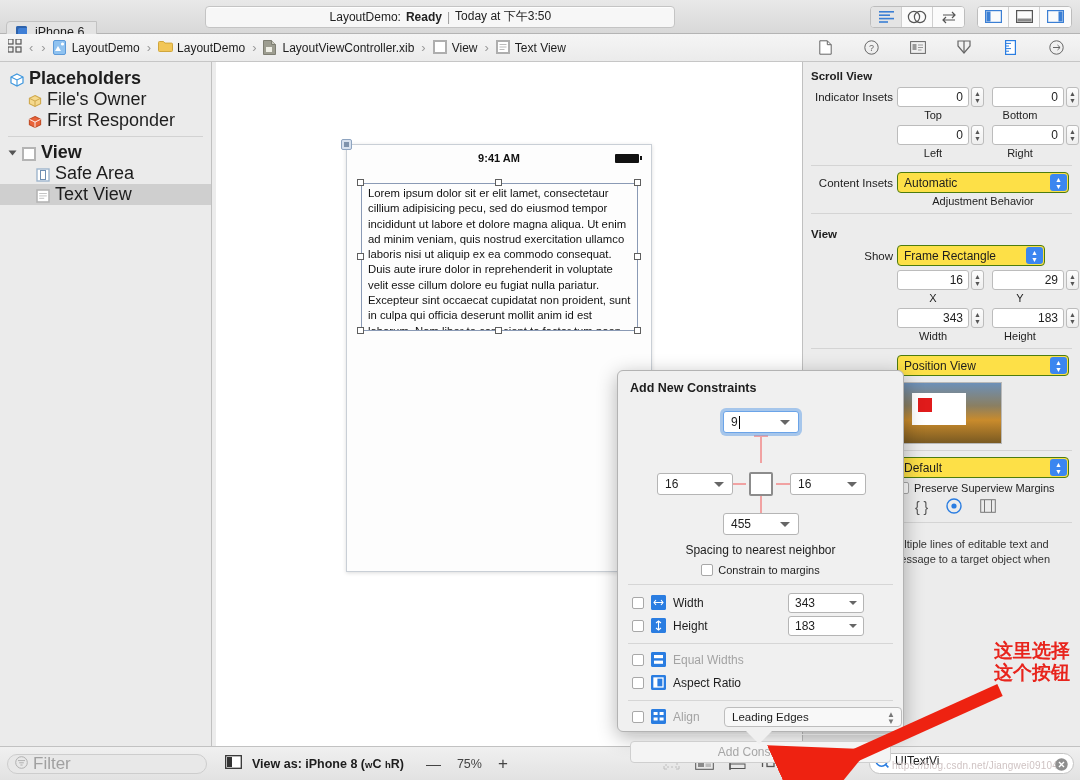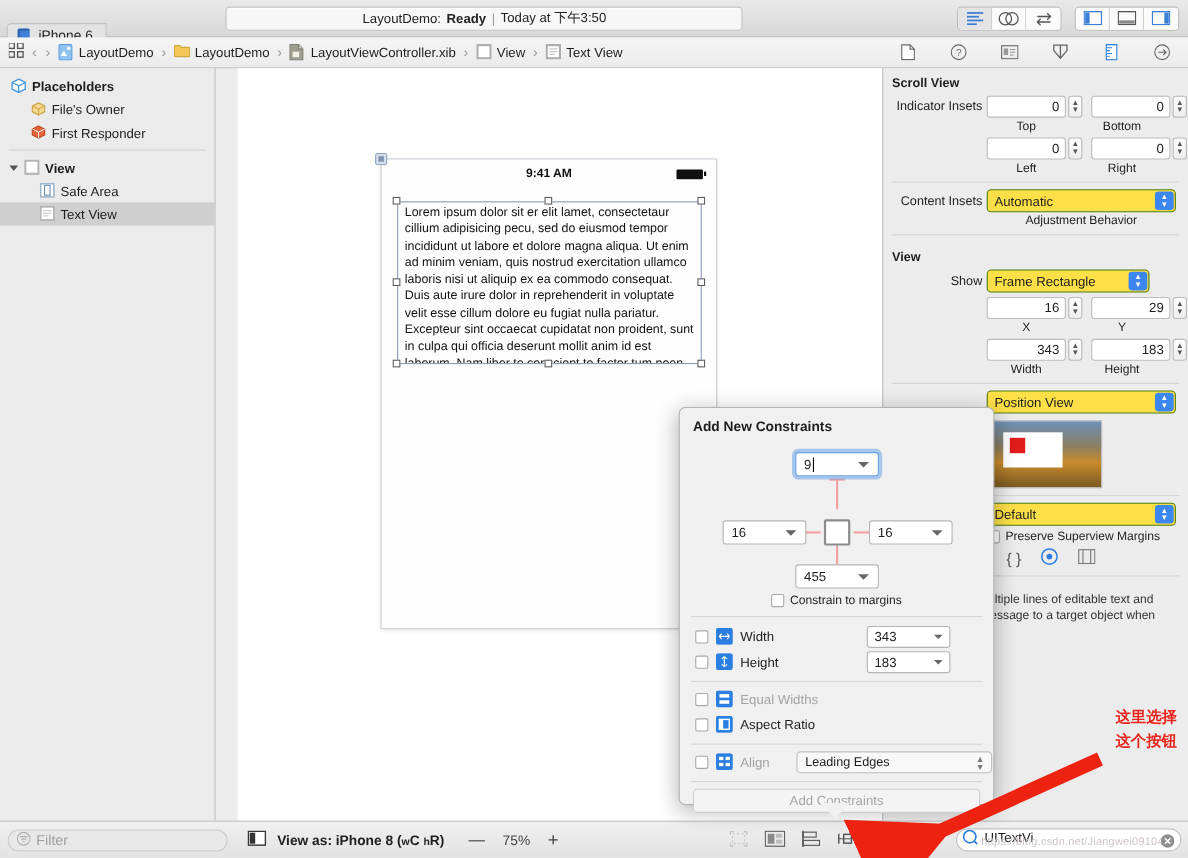--- a/index.html
+++ b/index.html
@@ -70,23 +70,23 @@
   .insp-bar {
     position: absolute; left: 802px; top: 34px; width: 278px; height: 28px;
     background: linear-gradient(#f5f5f5, #ebebeb);
     border-bottom: 1px solid #c6c6c6;
     display: flex; align-items: center; justify-content: space-around;
   }
   .insp-bar > div { width: 30px; display:flex; align-items:center; justify-content:center; }
 
   
   .navigator {
-    position: absolute; left: 0; top: 62px; width: 196px; bottom: 34px;
+    position: absolute; left: 0; top: 62px; width: 212px; bottom: 34px;
     background: #ebebeb; border-right: 1px solid #c0c0c0;
-    font-size: 12px; padding-top: 6px;
+    font-size: 18px; padding-top: 6px;
   }
   .nav-row {
     display: flex; align-items: center; gap: 5px; height: 21px;
     padding-left: 10px; white-space: nowrap;
   }
   .nav-row.ind1 { padding-left: 28px; }
   .nav-row.ind2 { padding-left: 36px; }
   .nav-row.bold { font-weight: bold; }
   .nav-row.sel { background: #cfcfcf; }
   .nav-divider { height:1px; background:#d2d2d2; margin:5px 8px; }
@@ -222,35 +222,35 @@
   
   .bottombar {
     position: absolute; left: 0; bottom: 0; width: 1080px; height: 34px;
     background: linear-gradient(#f0f0f0,#e2e2e2); border-top: 1px solid #c2c2c2;
     display: flex; align-items: center;
   }
   .filterfield {
     width: 200px; height: 20px; margin-left: 7px;
     background: #e8e8e8; border: 1px solid #cdcdcd; border-radius: 10px;
     display: flex; align-items: center; gap: 5px; padding-left: 7px;
-    color: #a0a0a0; font-size: 13px;
+    color: #a0a0a0; font-size: 17px;
   }
   .viewas { display: flex; align-items: center; gap: 10px; margin-left: 18px; font-size: 12.5px; font-weight: bold; }
   .zoomctl { display:flex; align-items:center; gap:16px; margin-left: 22px; font-size:12.5px; color:#444;}
   .align-icons { display:flex; align-items:center; gap:15px; margin-left: auto; padding-right: 6px;}
   .searchpill {
     width: 205px; height: 21px; background: #fff; border: 1px solid #c4c4c4; border-radius: 11px;
     display: flex; align-items: flex-start; gap: 6px; padding: 0 6px 0 5px; font-size: 12px; position: relative;
   }
   .watermark {
     position: absolute; left: 22px; top: 6px; font-size: 10px; color: #cfc3c3;
     white-space: nowrap; letter-spacing: .2px;
   }
   .annot-text {
-    position: absolute; right: 10px; top: 640px; color: #e8241c; font-size: 14px;
+    position: absolute; right: 10px; top: 640px; color: #e8241c; font-size: 19px;
     line-height: 22px; text-align: left; font-weight: bold; z-index: 50; margin-left: 24px;
   }
   .arrow-svg { position: absolute; left: 0; top: 0; width: 1080px; height: 780px; pointer-events: none; z-index: 45; }
 </style>
 </head>
 <body>
 
 <div class="app">
 
   <div class="toolbar">
@@ -737,20 +737,21 @@
       <div class="combo" style="position:absolute; left:172px; top:70px; width:76px;">
         <span>16</span>
         <span class="caret"></span>
       </div>
       <div class="combo" style="position:absolute; left:105px; top:110px; width:76px;">
         <span>455</span>
         <span class="caret"></span>
       </div>
     </div>
 
+    <div style="text-align:center; font-size:12px; margin-top:10px;">Spacing to nearest neighbor</div>
 
     <div class="checkline" style="justify-content:center; margin-top:7px; padding-left:0">
       <span class="cbx"></span>
       <span>Constrain to margins</span>
     </div>
 
     <div style="height:1px;background:#d6d6d6;margin:8px 10px 6px;"></div>
 
     <div class="pop-row">
       <span class="cbx"></span>

